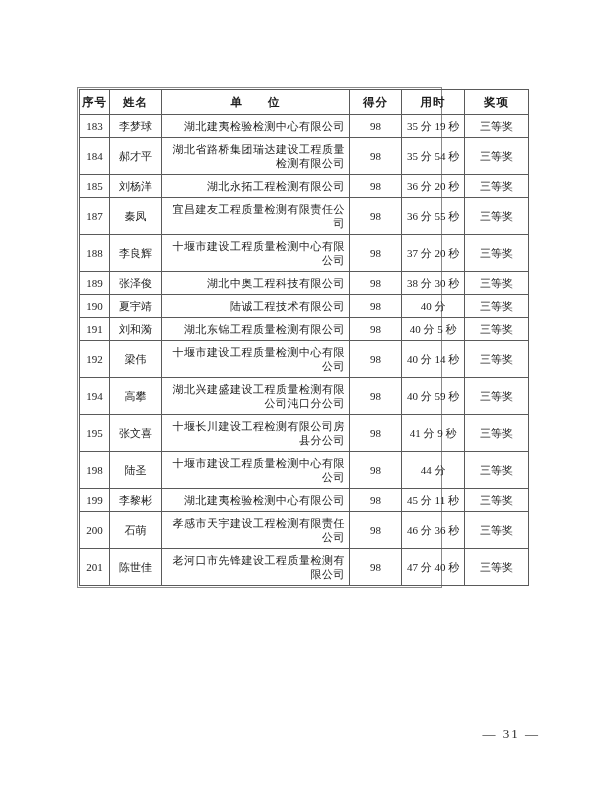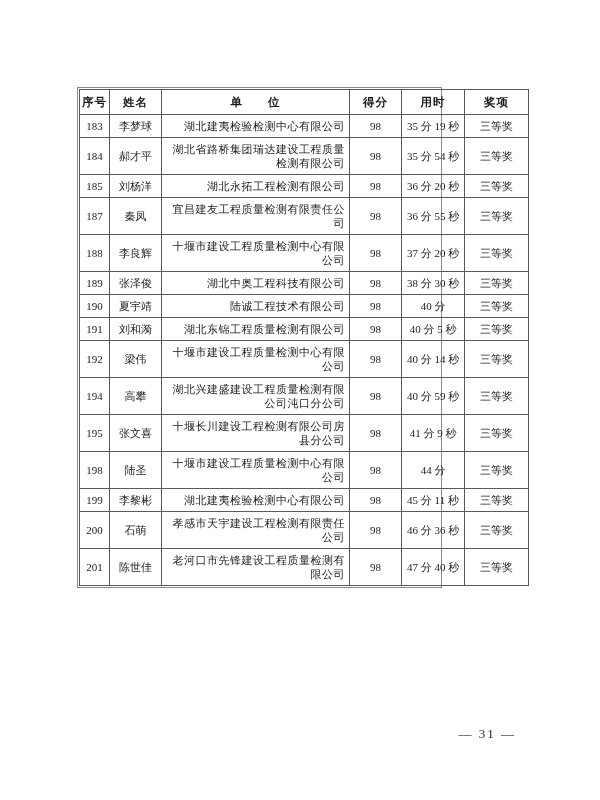--- a/index.html
+++ b/index.html
@@ -64,21 +64,21 @@
   }
   .col-no    { width: 30px; }
   .col-name  { width: 52px; }
   .col-unit  { width: 188px; }
   .col-score { width: 52px; }
   .col-time  { width: 63px; }
   .col-award { width: 64px; }
   .page-number {
     position: absolute;
     top: 726px;
-    right: 84px;
+    right: 60px;
     font-size: 13px;
     color: #2a2a2a;
     letter-spacing: 2px;
   }
 </style>
 </head>
 <body>
 
 <div class="sheet">
 

